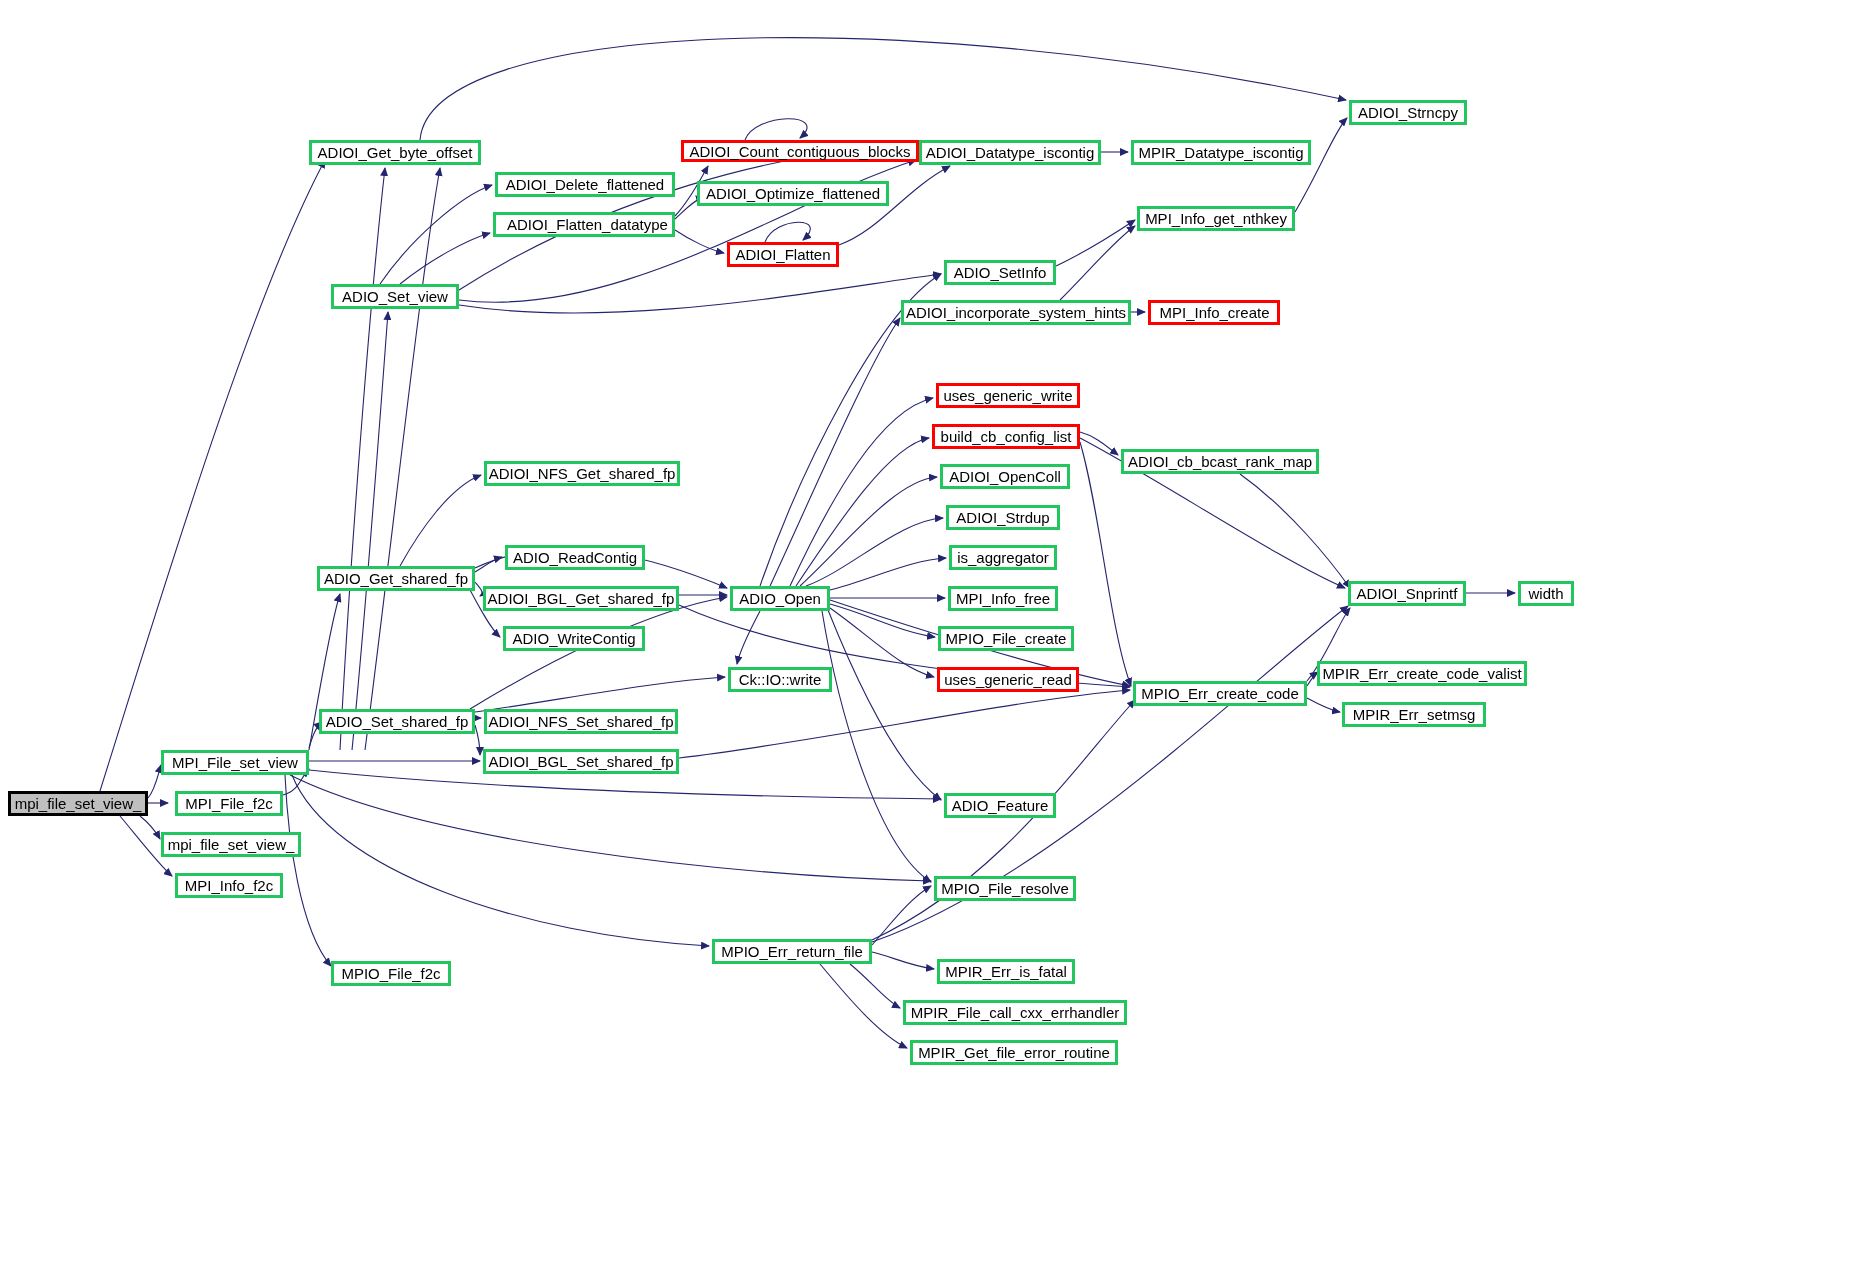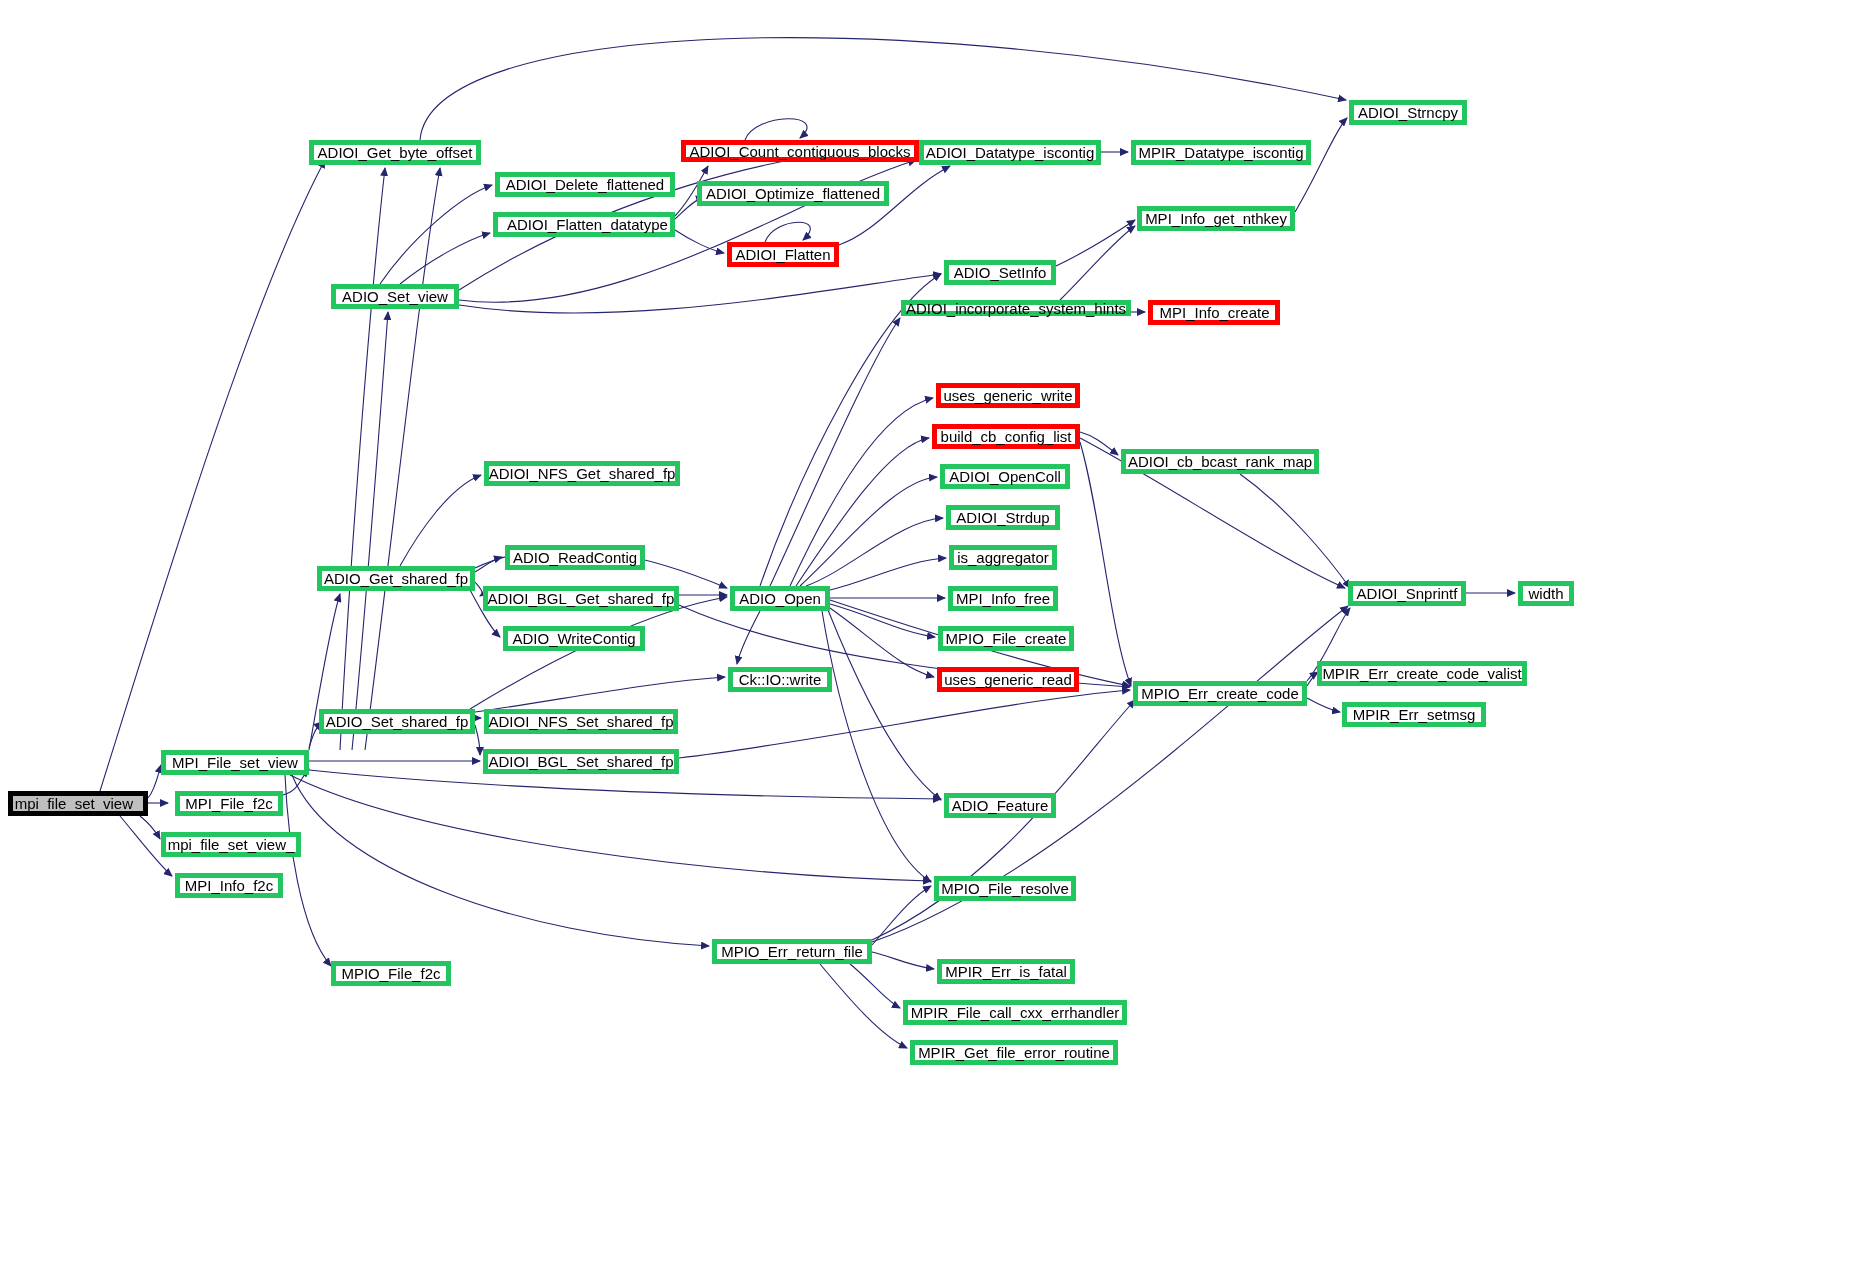--- a/index.html
+++ b/index.html
@@ -23,21 +23,21 @@
     height: 1264px;
     pointer-events: none;
   }
   .node {
     position: absolute;
     box-sizing: border-box;
     display: flex;
     align-items: center;
     justify-content: center;
     background: #ffffff;
-    border: 5px solid #22c55e;
+    border: 3px solid #22c55e;
     color: #000000;
     font-size: 15px;
     line-height: 1;
     white-space: nowrap;
     padding: 0 7px;
     height: 25px;
     z-index: 5;
   }
   .node.red {
     border-color: #ff0000;
@@ -146,21 +146,21 @@
       <div class="node" style="left: 495px; top: 172px; width: 180px; height: 25px;">ADIOI_Delete_flattened</div>
       <div class="node" style="left: 493px; top: 212px; width: 182px; height: 25px; padding-left: 14px;">ADIOI_Flatten_datatype</div>
       <div class="node" style="left: 697px; top: 181px; width: 192px; height: 25px;">ADIOI_Optimize_flattened</div>
       <div class="node red" style="left: 681px; top: 140px; width: 238px; height: 22px;">ADIOI_Count_contiguous_blocks</div>
       <div class="node red" style="left: 727px; top: 242px; width: 112px; height: 25px;">ADIOI_Flatten</div>
       <div class="node" style="left: 919px; top: 140px; width: 182px; height: 25px;">ADIOI_Datatype_iscontig</div>
       <div class="node" style="left: 1131px; top: 140px; width: 180px; height: 25px;">MPIR_Datatype_iscontig</div>
       <div class="node" style="left: 1137px; top: 206px; width: 158px; height: 25px;">MPI_Info_get_nthkey</div>
       <div class="node" style="left: 1349px; top: 100px; width: 118px; height: 25px;">ADIOI_Strncpy</div>
       <div class="node" style="left: 944px; top: 260px; width: 112px; height: 25px;">ADIO_SetInfo</div>
-      <div class="node" style="left: 901px; top: 300px; width: 230px; height: 16px;">ADIOI_incorporate_system_hints</div>
+      <div class="node" style="left: 901px; top: 300px; width: 230px; height: 25px;">ADIOI_incorporate_system_hints</div>
       <div class="node red" style="left: 1148px; top: 300px; width: 132px; height: 25px; padding-left: 8px;">MPI_Info_create</div>
       <div class="node red" style="left: 936px; top: 383px; width: 144px; height: 25px;">uses_generic_write</div>
       <div class="node red" style="left: 932px; top: 424px; width: 148px; height: 25px; padding-left: 7px;">build_cb_config_list</div>
       <div class="node" style="left: 940px; top: 464px; width: 130px; height: 25px;">ADIOI_OpenColl</div>
       <div class="node" style="left: 946px; top: 505px; width: 114px; height: 25px;">ADIOI_Strdup</div>
       <div class="node" style="left: 949px; top: 545px; width: 108px; height: 25px;">is_aggregator</div>
       <div class="node" style="left: 948px; top: 586px; width: 110px; height: 25px;">MPI_Info_free</div>
       <div class="node" style="left: 938px; top: 626px; width: 136px; height: 25px;">MPIO_File_create</div>
       <div class="node red" style="left: 937px; top: 667px; width: 142px; height: 25px;">uses_generic_read</div>
       <div class="node" style="left: 1121px; top: 449px; width: 198px; height: 25px;">ADIOI_cb_bcast_rank_map</div>

